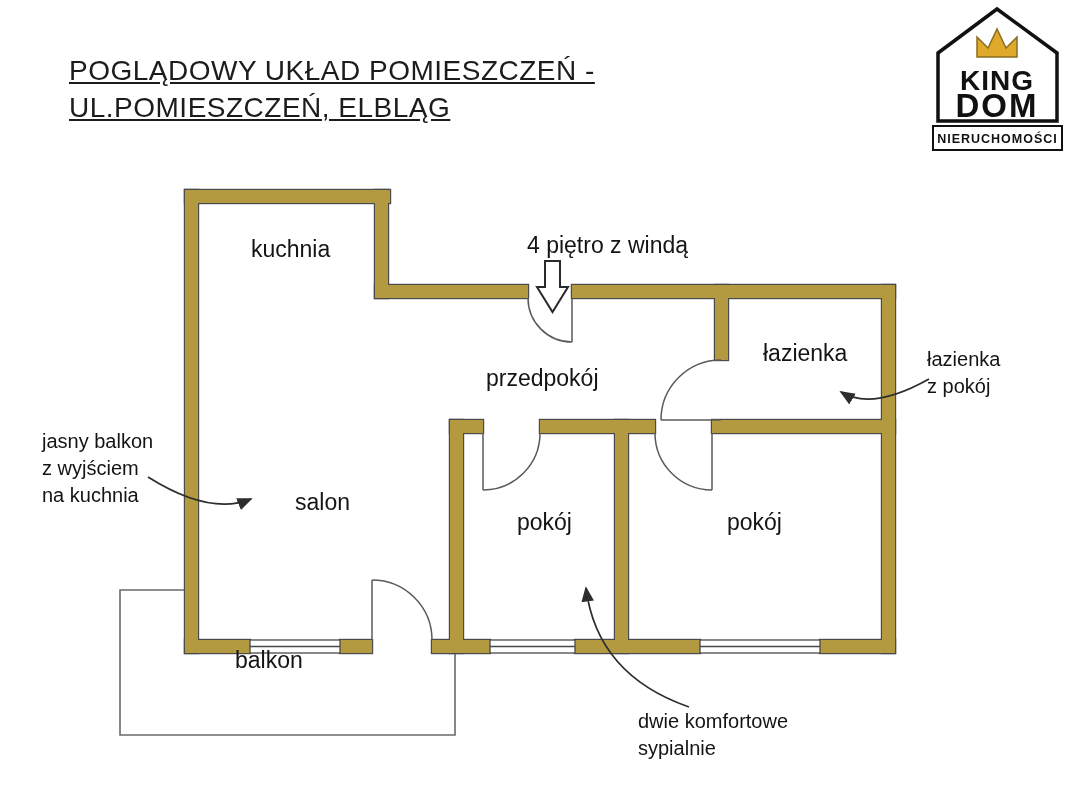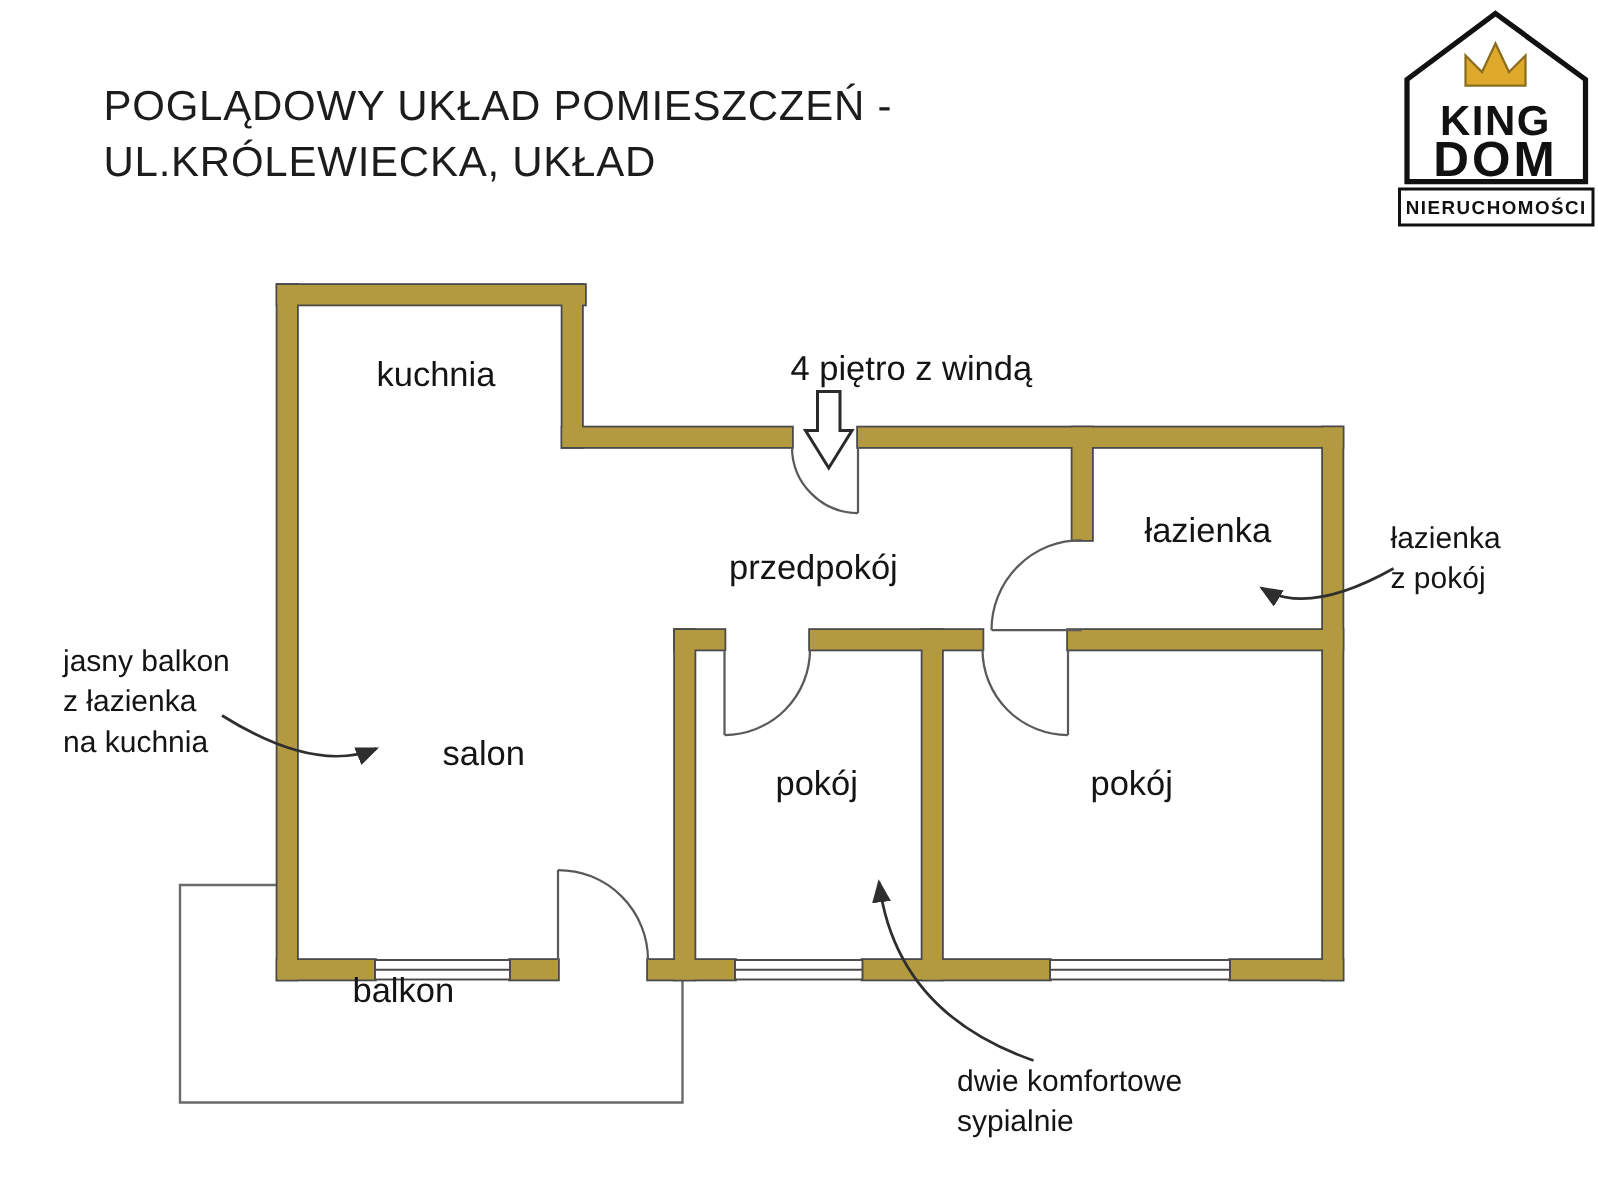--- a/index.html
+++ b/index.html
@@ -5,20 +5,21 @@
   html,body{margin:0;padding:0;}
   body{
     width:1065px;height:800px;position:relative;background:#ffffff;
     font-family:"Liberation Sans", sans-serif;color:#111;overflow:hidden;
   }
   #plan-svg{position:absolute;left:0;top:0;}
   .page-title{
     position:absolute;left:69px;top:52px;
     font-size:28px;line-height:37px;color:#1c1c1c;letter-spacing:.5px;
     white-space:nowrap;
+    text-decoration:underline;
   }
   .lbl{position:absolute;font-size:23px;color:#141414;white-space:nowrap;}
   .anno{position:absolute;font-size:20px;line-height:27px;color:#141414;white-space:nowrap;}
   .logo-wrap{position:absolute;left:930px;top:4px;width:135px;height:152px;}
 </style>
 </head>
 <body>
 
 <svg id="plan-svg" width="1065" height="800" viewBox="0 0 1065 800">
   <defs>
@@ -100,35 +101,35 @@
     <path d="M 148 477 Q 210 516 251 499" marker-end="url(#ah)"></path>
     <path d="M 929 379 Q 872 411 841 392" marker-end="url(#ah)"></path>
     <path d="M 689 707 Q 597 675 586 588" marker-end="url(#ah)"></path>
   </g>
 
   <polygon points="545,261 560,261 560,287 568,287 552.5,312 537,287 545,287" fill="#ffffff" stroke="#2a2a2a" stroke-width="2" stroke-linejoin="miter"></polygon>
 </svg>
 
 <div class="page-title">
   <div>POGLĄDOWY UKŁAD POMIESZCZEŃ -</div>
-  <div>UL.KRÓLEWIECKA, UKŁAD</div>
+  <div>UL.POMIESZCZEŃ, ELBLĄG</div>
 </div>
 
 <div class="lbl" style="left:251px;top:236px">kuchnia</div>
 <div class="lbl" style="left:527px;top:232px">4 piętro z windą</div>
 <div class="lbl" style="left:486px;top:365px">przedpokój</div>
 <div class="lbl" style="left:763px;top:340px">łazienka</div>
 <div class="lbl" style="left:295px;top:489px">salon</div>
 <div class="lbl" style="left:517px;top:509px">pokój</div>
 <div class="lbl" style="left:727px;top:509px">pokój</div>
 <div class="lbl" style="left:235px;top:647px">balkon</div>
 
 <div class="anno" style="left:42px;top:428px">
   <div>jasny balkon</div>
-  <div>z łazienka</div>
+  <div>z wyjściem</div>
   <div>na kuchnia</div>
 </div>
 
 <div class="anno" style="left:927px;top:346px">
   <div>łazienka</div>
   <div>z pokój</div>
 </div>
 
 <div class="anno" style="left:638px;top:708px">
   <div>dwie komfortowe</div>

